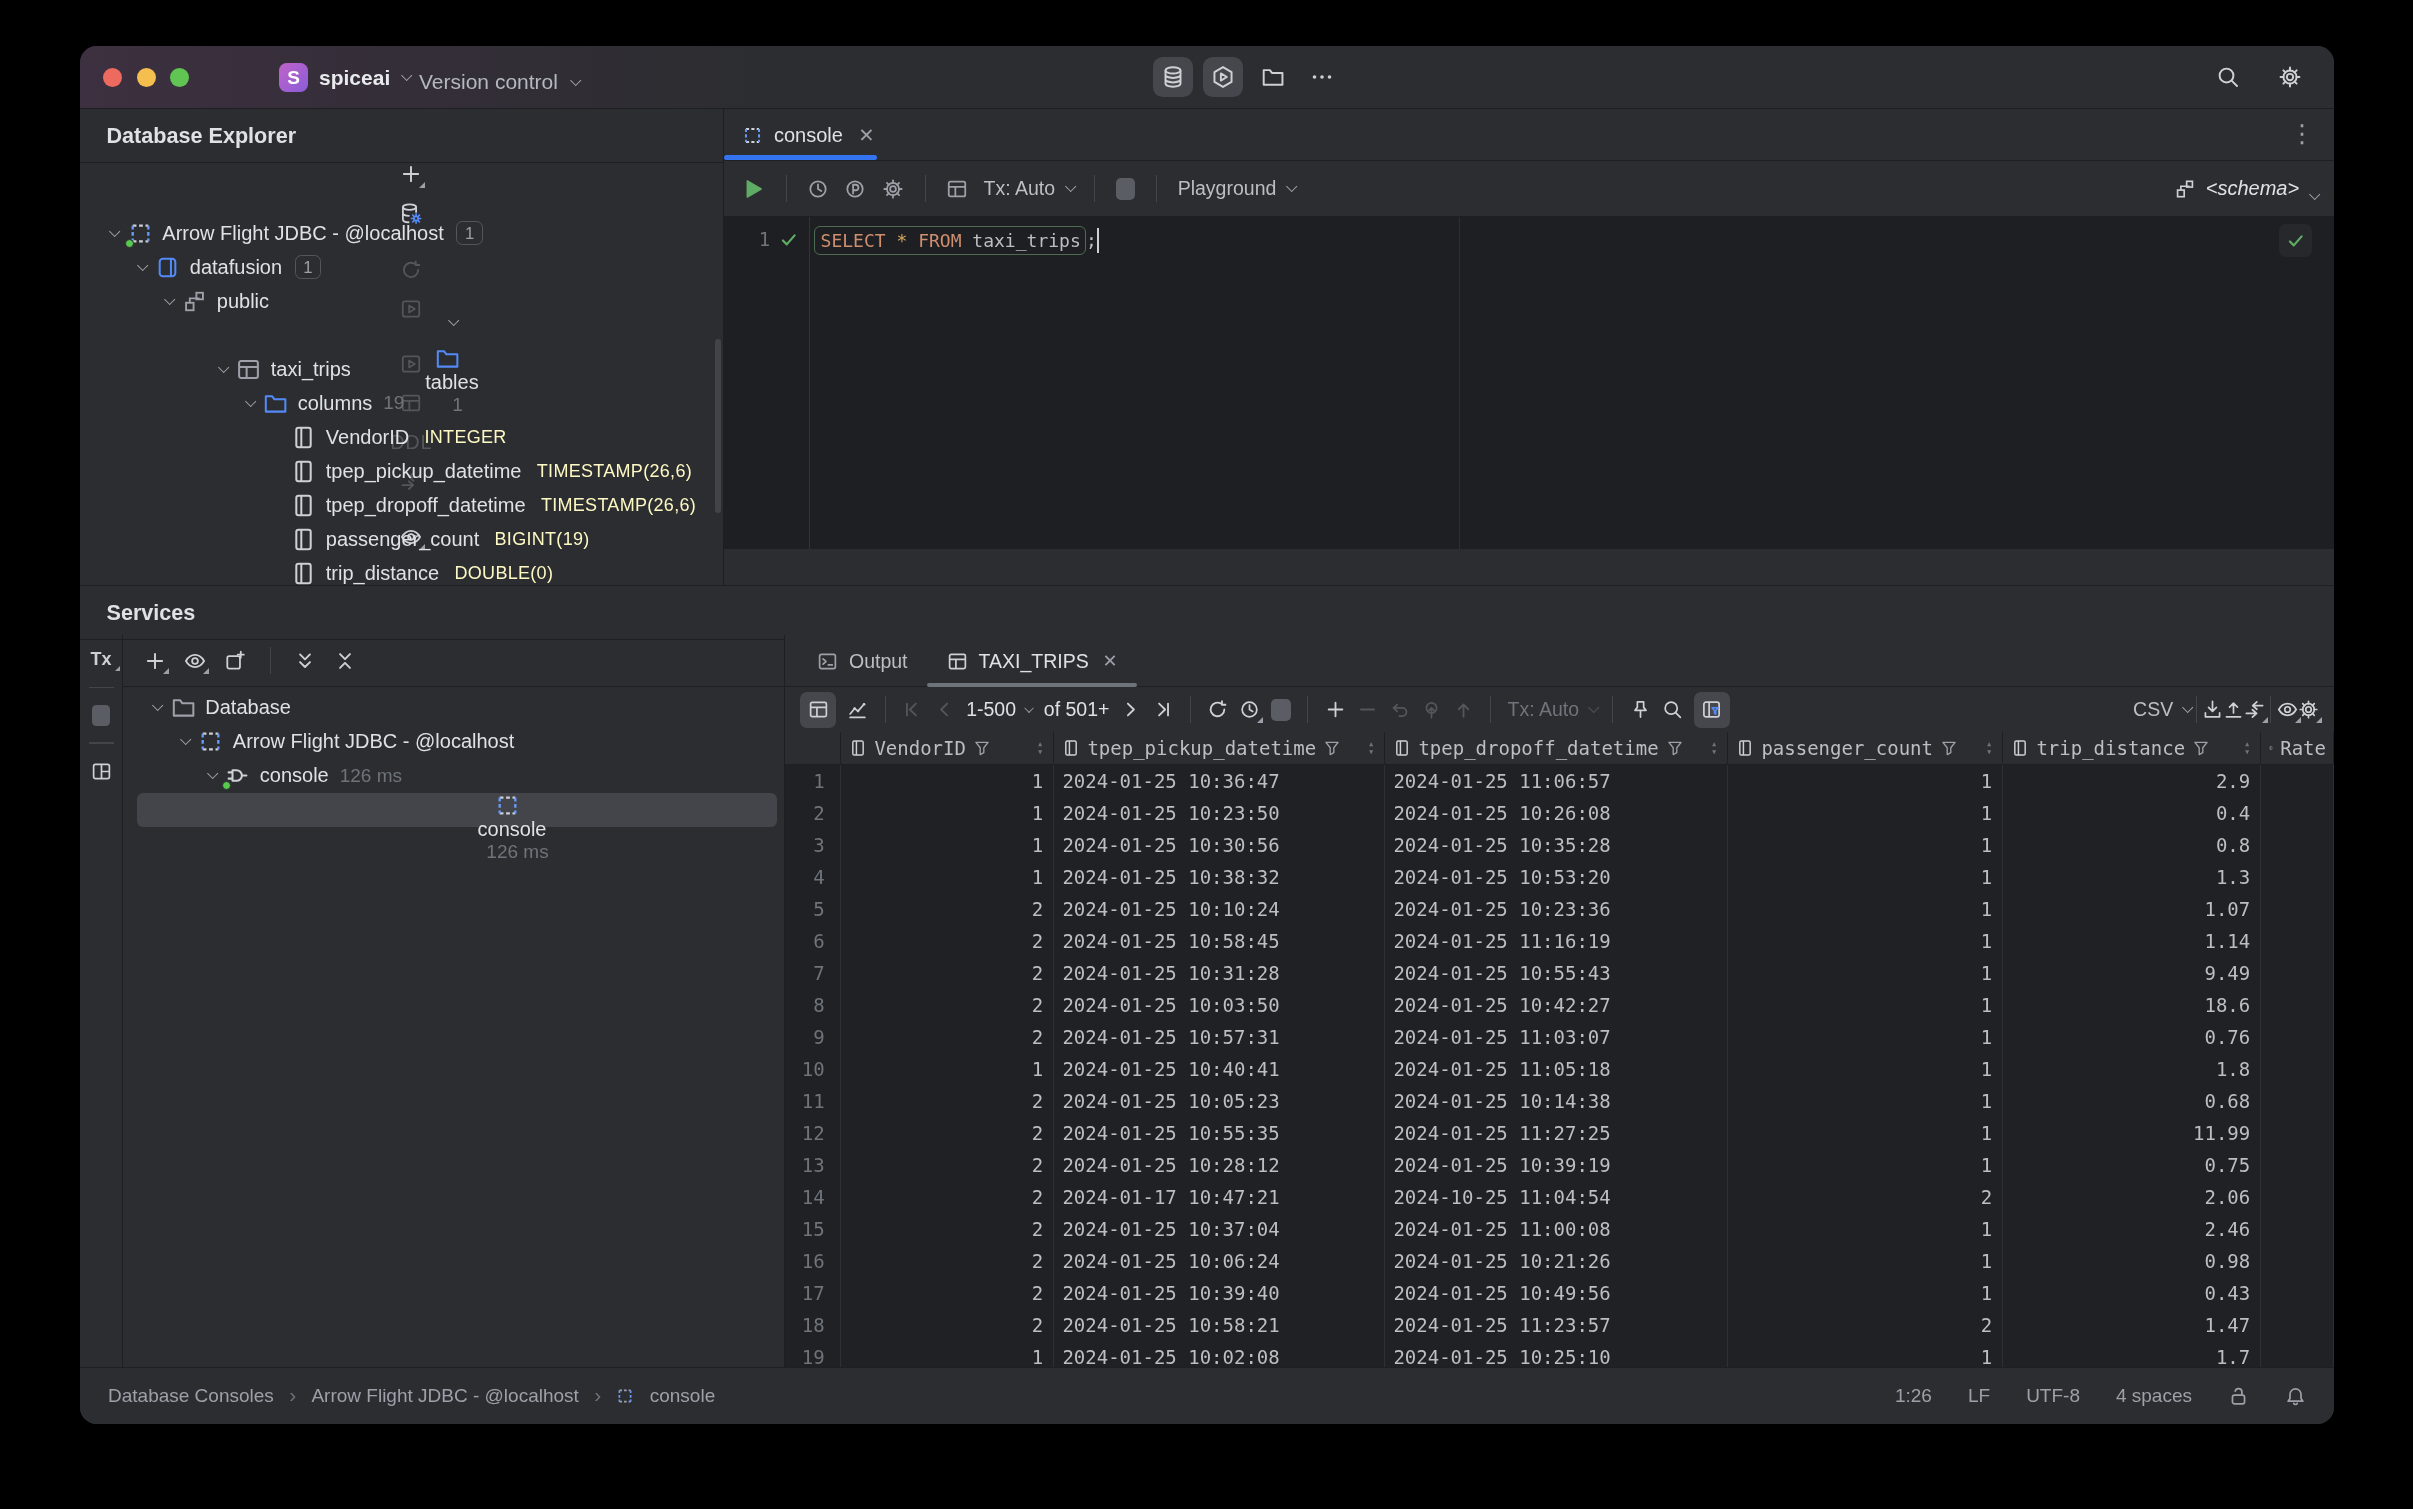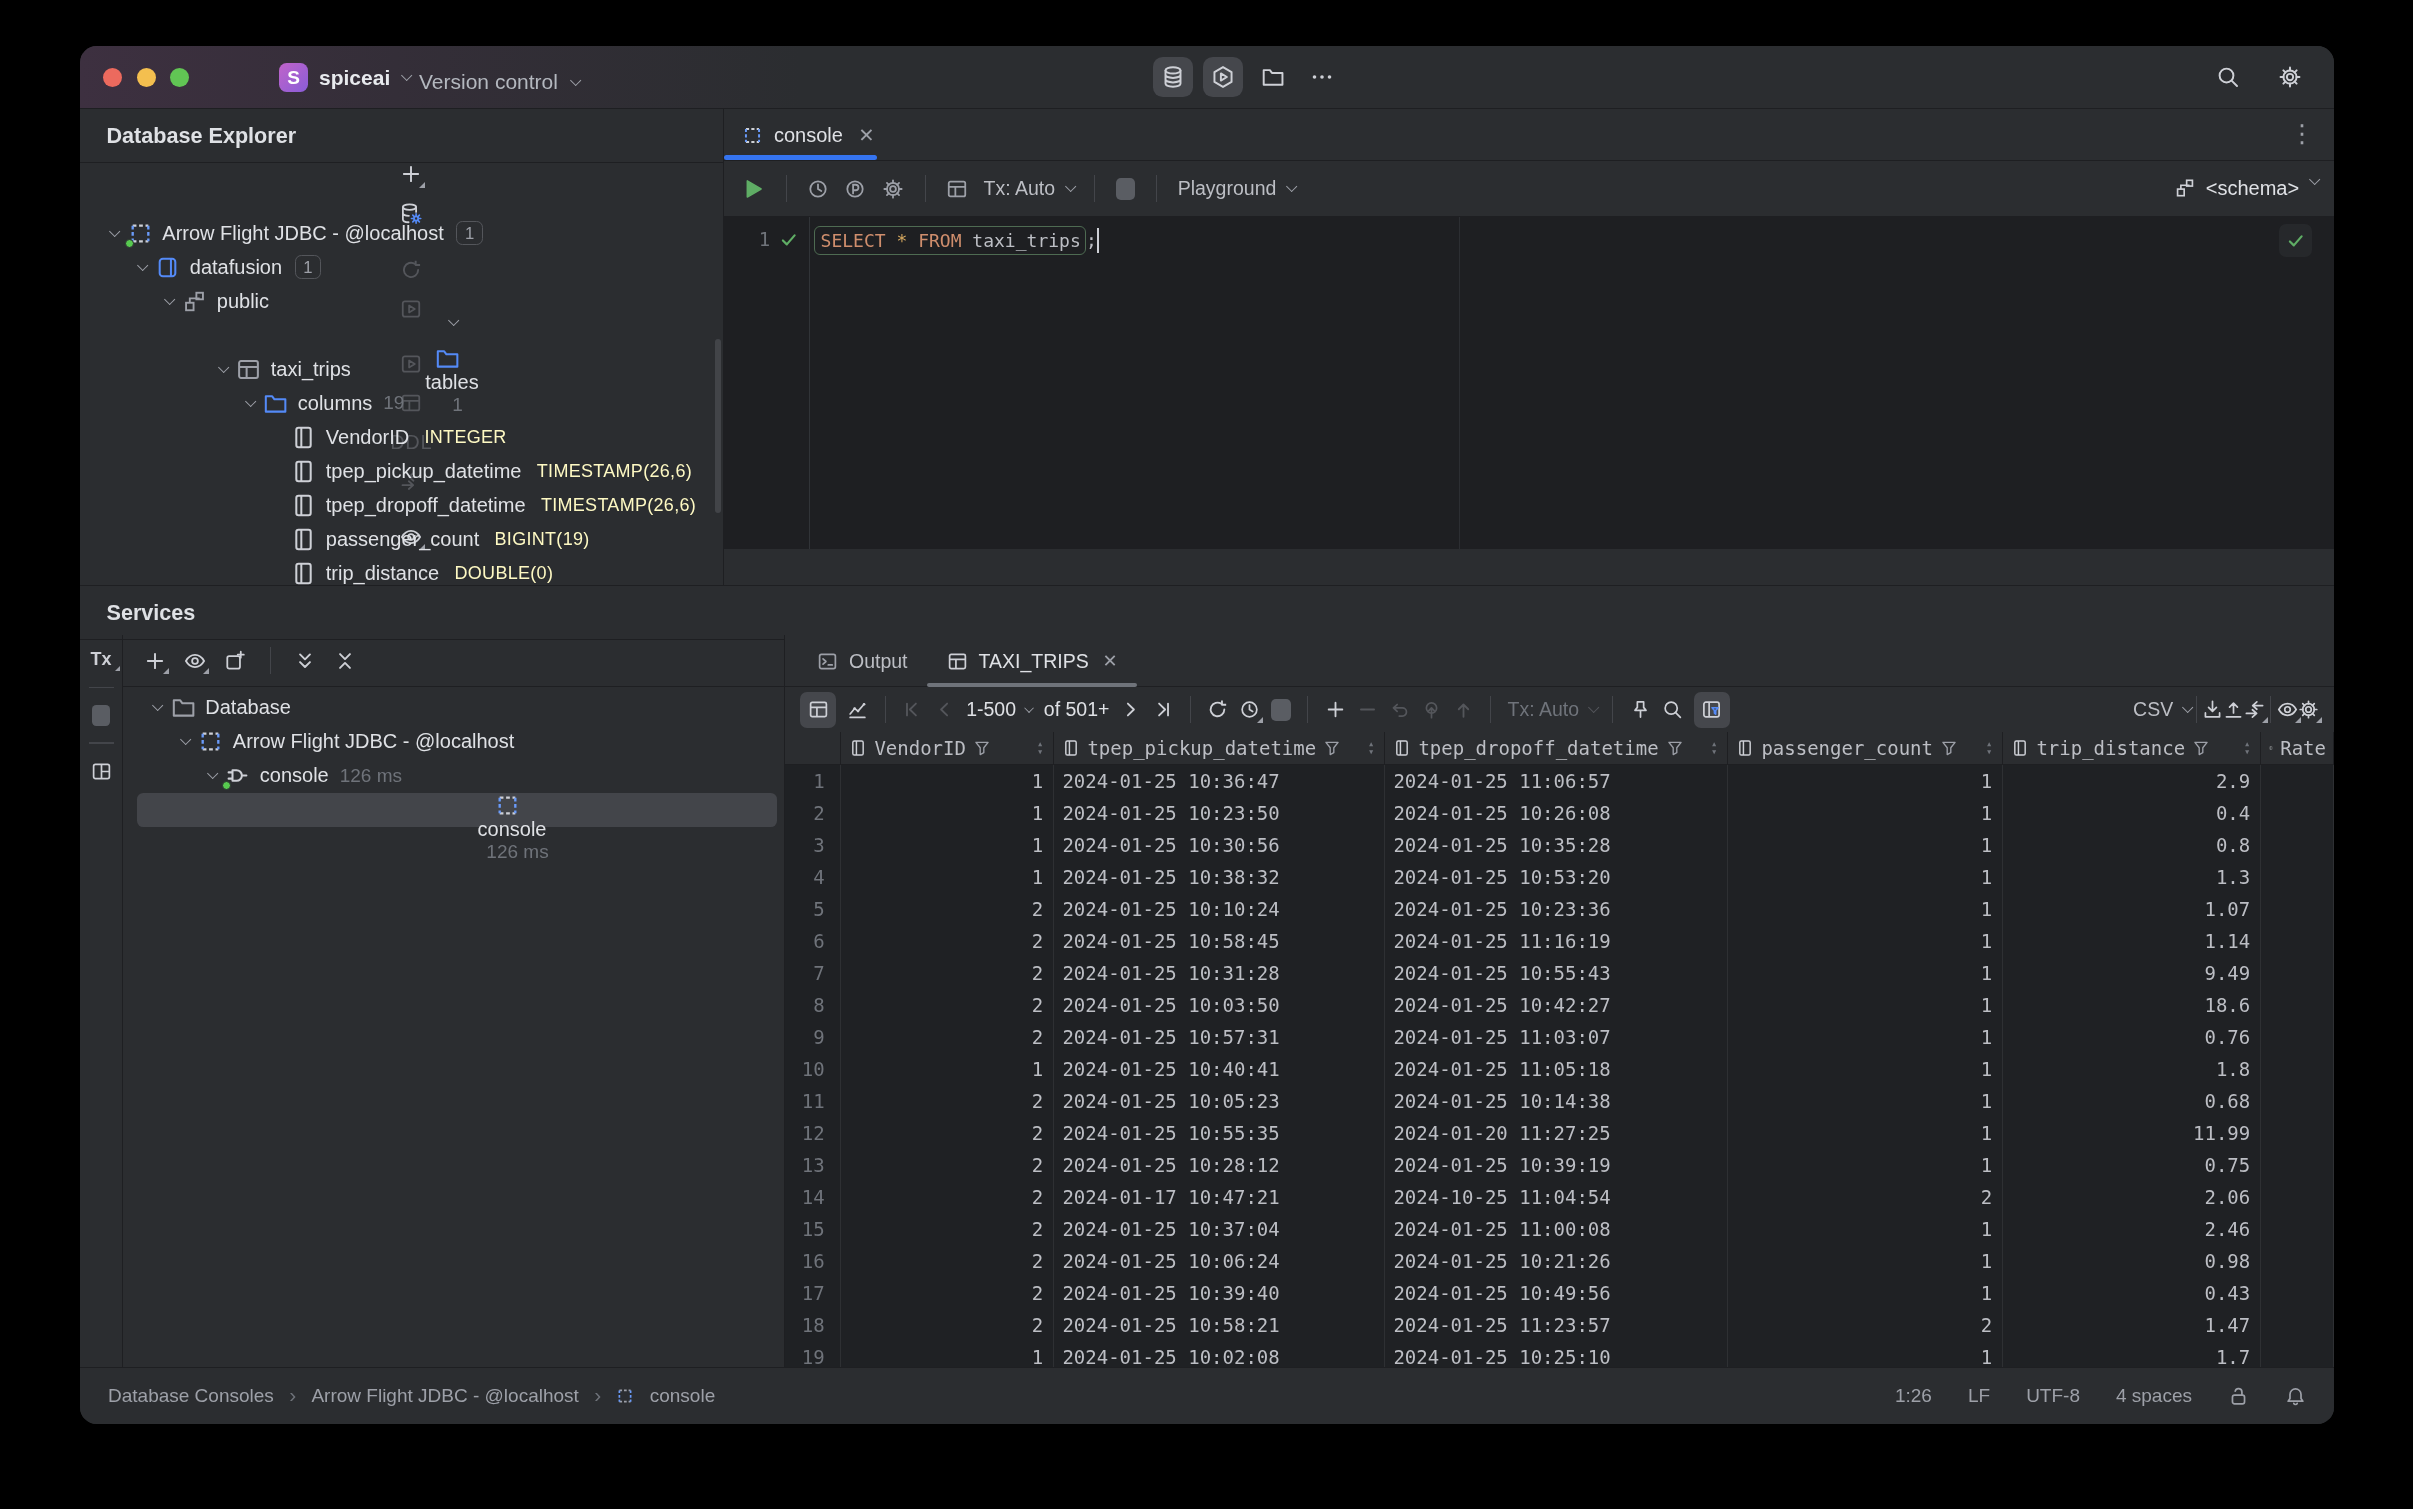--- a/index.html
+++ b/index.html
@@ -68,21 +68,21 @@
   .tabbar { position:relative; height:52px; border-bottom:0.7px solid #1e1f22; }
   .etab { position:absolute; left:0; top:0; width:153px; height:52px; display:flex; align-items:center;
     gap:11px; padding-left:18px; }
   .etab .lbl { font-size:20px; color:#dfe1e5; }
   .etab .x { font-size:19.5px; color:#9da0a8; margin-left:4.2px; }
   .etab-line { position:absolute; left:0; bottom:0; width:153px; height:4.9px; background:#3574f0; border-radius:2.8px; }
   .kebab { position:absolute; right:19.5px; top:9.8px; font-size:25px; color:#9da0a8; }
   .etoolbar { height:56px; display:flex; align-items:center; padding:0 16.7px; gap:15.3px; border-bottom:0.7px solid #1e1f22; }
   .tx-lab { font-size:19.5px; color:#bcbec4; display:flex; align-items:center; gap:9.8px; }
   .stop-sq { width:19.5px; height:22px; border-radius:4.9px; background:#5a5d63; }
-  .etb-right { margin-left:auto; display:flex; align-items:flex-start; gap:9.8px; }
+  .etb-right { margin-left:auto; display:flex; align-items:flex-end; gap:9.8px;font-style:italic; }
   .schema-lab { font-size:20px; color:#dfe1e5; }
   .code { position:relative; height:332px; background:#1e1f22; font-family:"DejaVu Sans Mono", monospace; }
   .gutter { position:absolute; left:0; top:0; bottom:0; width:86px; border-right:0.7px solid #313438;
     display:flex; justify-content:flex-end; align-items:flex-start; padding:9.8px 11px 0 0; gap:8.4px; }
   .lnum { font-size:19px; color:#6f737a; line-height:25px; }
   .guide { position:absolute; left:735px; top:0; bottom:0; width:0.7px; background:#2c2e32; }
   .stmt-line { position:absolute; left:90px; top:4.2px; height:39px; display:flex; align-items:center; }
   .stmt { border:1.4px solid #4e6b52; border-radius:6px; padding:2.8px 4.2px 2.8px 5.6px; font-size:18px; letter-spacing:0; }
   .kw{color:#cf8e6d;} .star{color:#d5a85f;} .tbl{color:#bcbec4;} .pl{color:#bcbec4; font-size:18px;}
   .caret { display:inline-block; width:2.1px; height:25px; background:#ced0d6; vertical-align:middle; }
@@ -1156,21 +1156,21 @@
               <div class="gc l">2024-01-25 10:14:38</div>
               <div class="gc r">1</div>
               <div class="gc r">0.68</div>
               <div class="gc r"></div>
             </div>
 
             <div class="grow grid-cols">
               <div class="gc num">12</div>
               <div class="gc r">2</div>
               <div class="gc l">2024-01-25 10:55:35</div>
-              <div class="gc l">2024-01-20 11:27:25</div>
+              <div class="gc l">2024-01-25 11:27:25</div>
               <div class="gc r">1</div>
               <div class="gc r">11.99</div>
               <div class="gc r"></div>
             </div>
 
             <div class="grow grid-cols">
               <div class="gc num">13</div>
               <div class="gc r">2</div>
               <div class="gc l">2024-01-25 10:28:12</div>
               <div class="gc l">2024-01-25 10:39:19</div>

